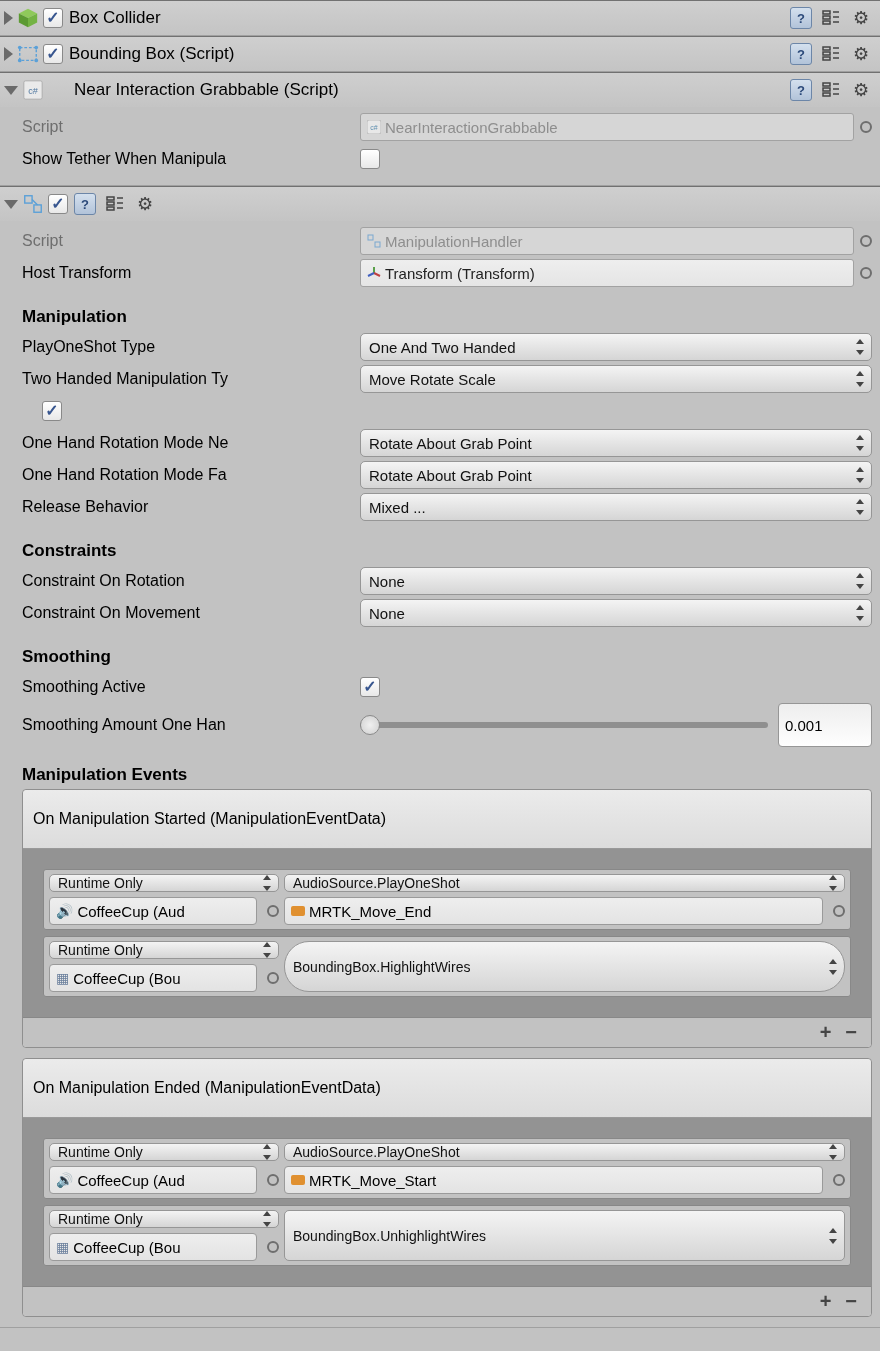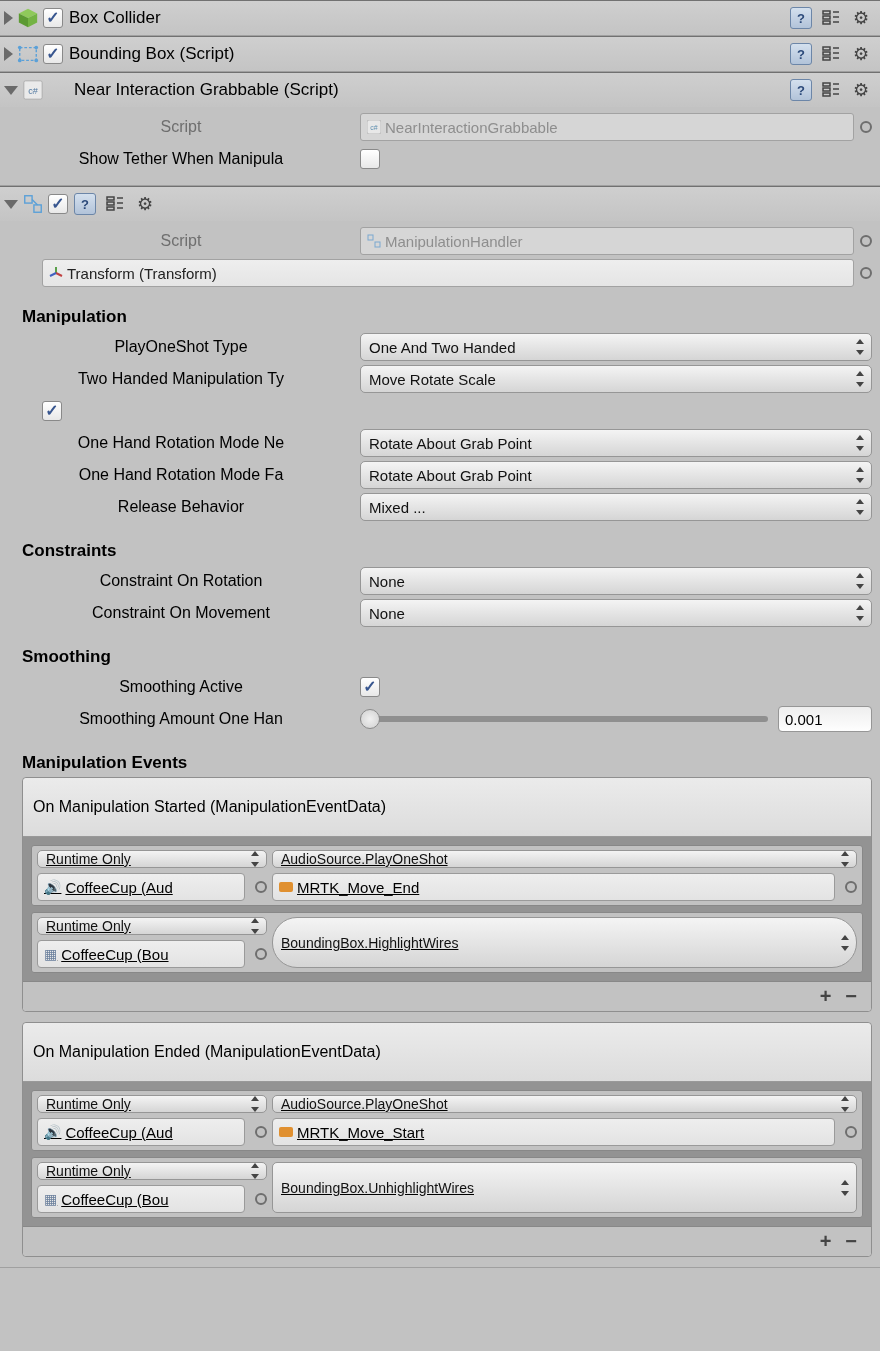--- a/index.html
+++ b/index.html
@@ -33,21 +33,21 @@
   .ckbox {
     width:20px;height:20px;background:linear-gradient(#fff,#e8e8e8);border:1px solid #898989;border-radius:3px;display:flex;align-items:center;justify-content:center;margin-right:6px;cursor:pointer;flex-shrink:0;
   }
   .ckbox.checked::after{
     content:"✓";color:#38568f;font-weight:bold;font-size:16px;line-height:16px;
   }
   .comp-title{font-weight:normal;font-size:17px;flex:1 1 auto;white-space:nowrap;overflow:hidden;}
   .hdr-icons{display:flex;gap:8px;align-items:center;padding-right:8px;}
   .hdr-icons .icn{width:22px;height:22px;display:flex;align-items:center;justify-content:center;cursor:pointer;}
   .comp-body{padding:4px 8px 10px 22px;}
-  .row{display:flex;align-items:center;min-height:32px;text-align:center;}
+  .row{display:flex;align-items:center;min-height:32px;}
   .row-label{width:318px;flex-shrink:0;font-size:16px;white-space:nowrap;overflow:hidden;}
   .row-label.dim{color:#6e6e6e;}
   .row-ctrl{flex:1 1 auto;display:flex;align-items:center;padding-left:20px;}
   .section-title{font-weight:bold;font-size:17px;margin-top:18px;margin-bottom:4px;}
   .objfield{
     flex:1;height:28px;background:#d6d6d6;border:1px solid #a2a2a2;border-radius:3px;display:flex;align-items:center;padding:0 6px;gap:4px;color:#3a3a3a;
   }
   .objfield .mini{width:14px;height:14px;flex-shrink:0;}
   .objfield.dim{color:#8e8e8e;}
   .picker{width:12px;height:12px;border:2px solid #6e6e6e;border-radius:50%;margin-left:6px;cursor:pointer;flex-shrink:0;position:relative;}
@@ -58,31 +58,31 @@
     content:"";position:absolute;right:6px;top:4px;width:10px;height:18px;
     background:
       linear-gradient(#444,#444) center/6px 1px no-repeat;
   }
   .dropdown .updown{position:absolute;right:6px;top:50%;transform:translateY(-50%);width:10px;height:16px;}
   .updown::before,.updown::after{content:"";position:absolute;left:1px;width:0;height:0;border-left:4px solid transparent;border-right:4px solid transparent;}
   .updown::before{top:0;border-bottom:5px solid #444;}
   .updown::after{bottom:0;border-top:5px solid #444;}
   .dropdown::after{display:none;}
   .numfield{
-    width:94px;height:26px;background:linear-gradient(#eee,#fefefe);border:1px solid #969696;border-radius:4px;padding:0 6px;display:flex;align-items:center;font-size:15px;
+    width:94px;height:44px;background:linear-gradient(#eee,#fefefe);border:1px solid #969696;border-radius:4px;padding:0 6px;display:flex;align-items:center;font-size:15px;
   }
   .slider-track{flex:1;height:6px;background:#8f8f8f;border-radius:3px;position:relative;margin-right:10px;}
   .slider-thumb{position:absolute;left:0;top:-7px;width:20px;height:20px;background:radial-gradient(#f0f0f0,#cfcfcf);border:1px solid #8a8a8a;border-radius:50%;cursor:pointer;}
   .event-box{
     border:1px solid #8f8f8f;border-radius:4px;background:#dcdcdc;margin-top:4px;
   }
   .event-head{
     background:linear-gradient(#ebebeb,#dcdcdc);padding:20px 10px;font-size:16px;border-bottom:1px solid #999;border-radius:4px 4px 0 0;
   }
-  .event-body{background:#939393;padding:8px;display:flex;flex-direction:column;gap:6px;text-decoration:underline;}
+  .event-body{background:#939393;padding:20px;display:flex;flex-direction:column;gap:6px;}
   .event-item{background:#c2c2c2;border:1px solid #888;border-radius:3px;padding:4px 5px;display:grid;grid-template-columns:230px 1fr;gap:5px;}
   .left-col{display:flex;flex-direction:column;gap:5px;}
   .right-col{display:flex;flex-direction:column;gap:5px;}
   .objrow{display:flex;align-items:center;gap:4px;}
   .objfield-sm{
     flex:1;height:28px;background:linear-gradient(#eee,#e3e3e3);border:1px solid #9a9a9a;border-radius:4px;display:flex;align-items:center;padding:0 6px;gap:4px;font-size:15px;overflow:hidden;white-space:nowrap;
   }
   .audio-ico{color:#f08a1f;font-size:14px;flex-shrink:0;}
   .box-ico{color:#6a7f9c;font-size:14px;flex-shrink:0;}
   .clip-ico{width:14px;height:10px;background:#e09030;border-radius:2px;flex-shrink:0;}
@@ -231,20 +231,21 @@
           <svg class="mini" viewBox="0 0 14 14">
               <rect x="1" y="1" width="5" height="5" fill="none" stroke="#7aa8d0"></rect>
               <rect x="8" y="8" width="5" height="5" fill="none" stroke="#7aa8d0"></rect>
             </svg>
           <span>ManipulationHandler</span>
         </div>
         <span class="picker"></span>
       </div>
     </div>
     <div class="row">
+      <div class="row-label">Host Transform</div>
       <div class="row-ctrl">
         <div class="objfield" style="background:linear-gradient(#eee,#e5e5e5);color:#222;">
           <svg class="mini" viewBox="0 0 14 14">
               <line x1="7" y1="7" x2="7" y2="1" stroke="#5aa04a" stroke-width="2"></line>
               <line x1="7" y1="7" x2="13" y2="10" stroke="#c04040" stroke-width="2"></line>
               <line x1="7" y1="7" x2="1" y2="10" stroke="#4060c0" stroke-width="2"></line>
             </svg>
           <span>Transform (Transform)</span>
         </div>
         <span class="picker"></span>

